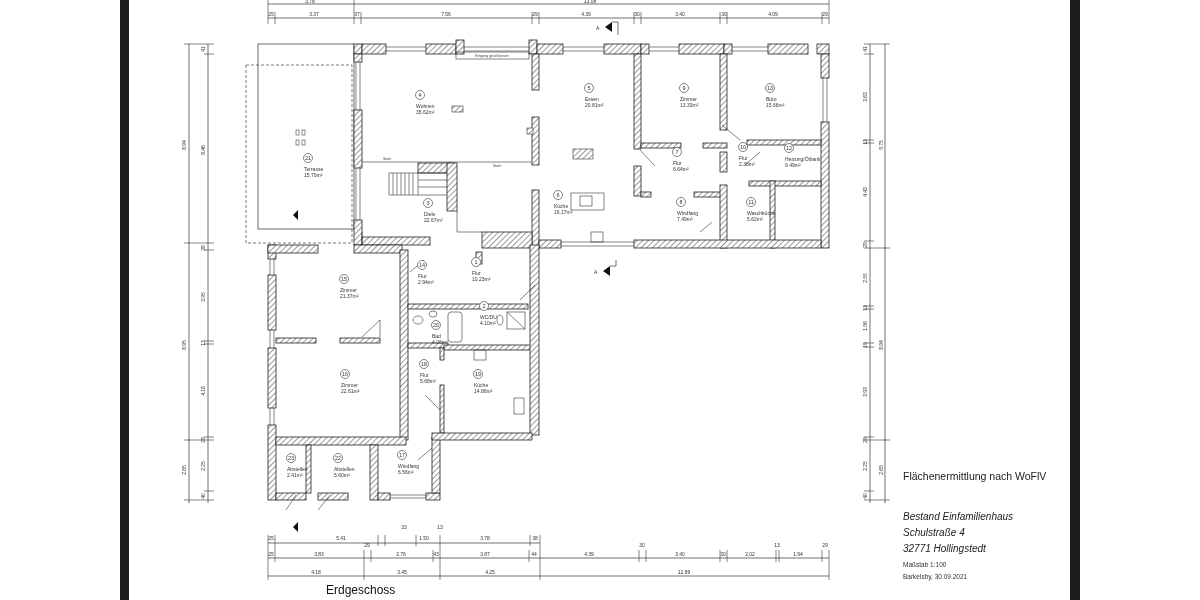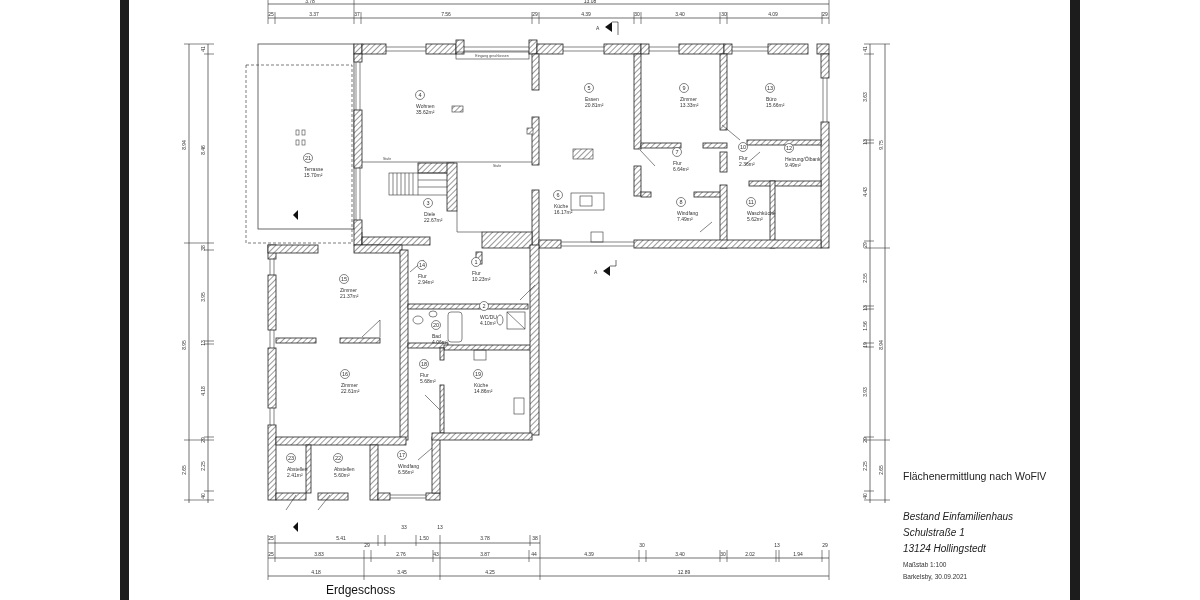--- a/index.html
+++ b/index.html
@@ -519,17 +519,17 @@
         <text class="room-area" x="287" y="477" text-anchor="start">2.41m²</text>
       </g>
     </g>
 </svg>
 
 <div class="plan-title">Erdgeschoss</div>
 
 <div class="title-block">
   <div class="tb-head">Flächenermittlung nach WoFlV</div>
   <div class="tb-l" style="top:41px">Bestand Einfamilienhaus</div>
-  <div class="tb-l" style="top:57px">Schulstraße 1</div>
-  <div class="tb-l" style="top:73px">13124 Hollingstedt</div>
+  <div class="tb-l" style="top:57px">Schulstraße 4</div>
+  <div class="tb-l" style="top:73px">32771 Hollingstedt</div>
   <div class="tb-s" style="top:91px">Maßstab 1:100</div>
   <div class="tb-s" style="top:103px">Barkelsby, 30.09.2021</div>
 </div>
 
 </body></html>

